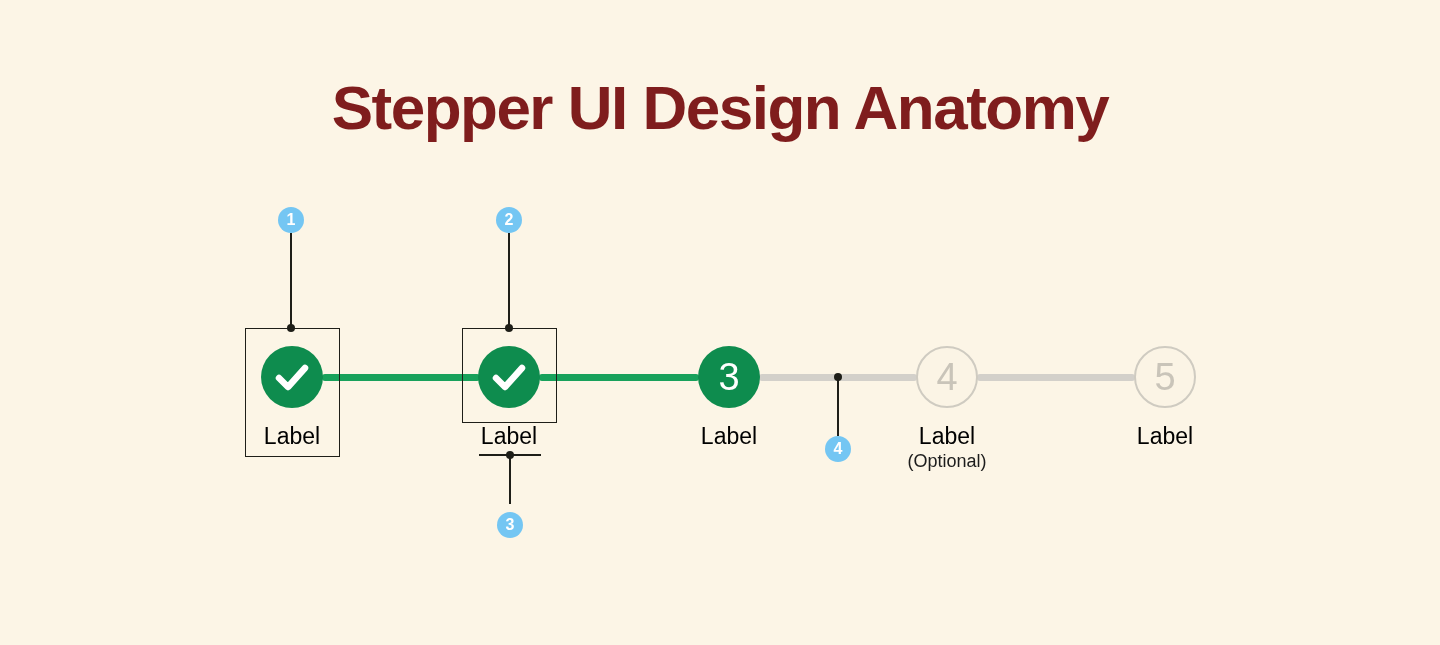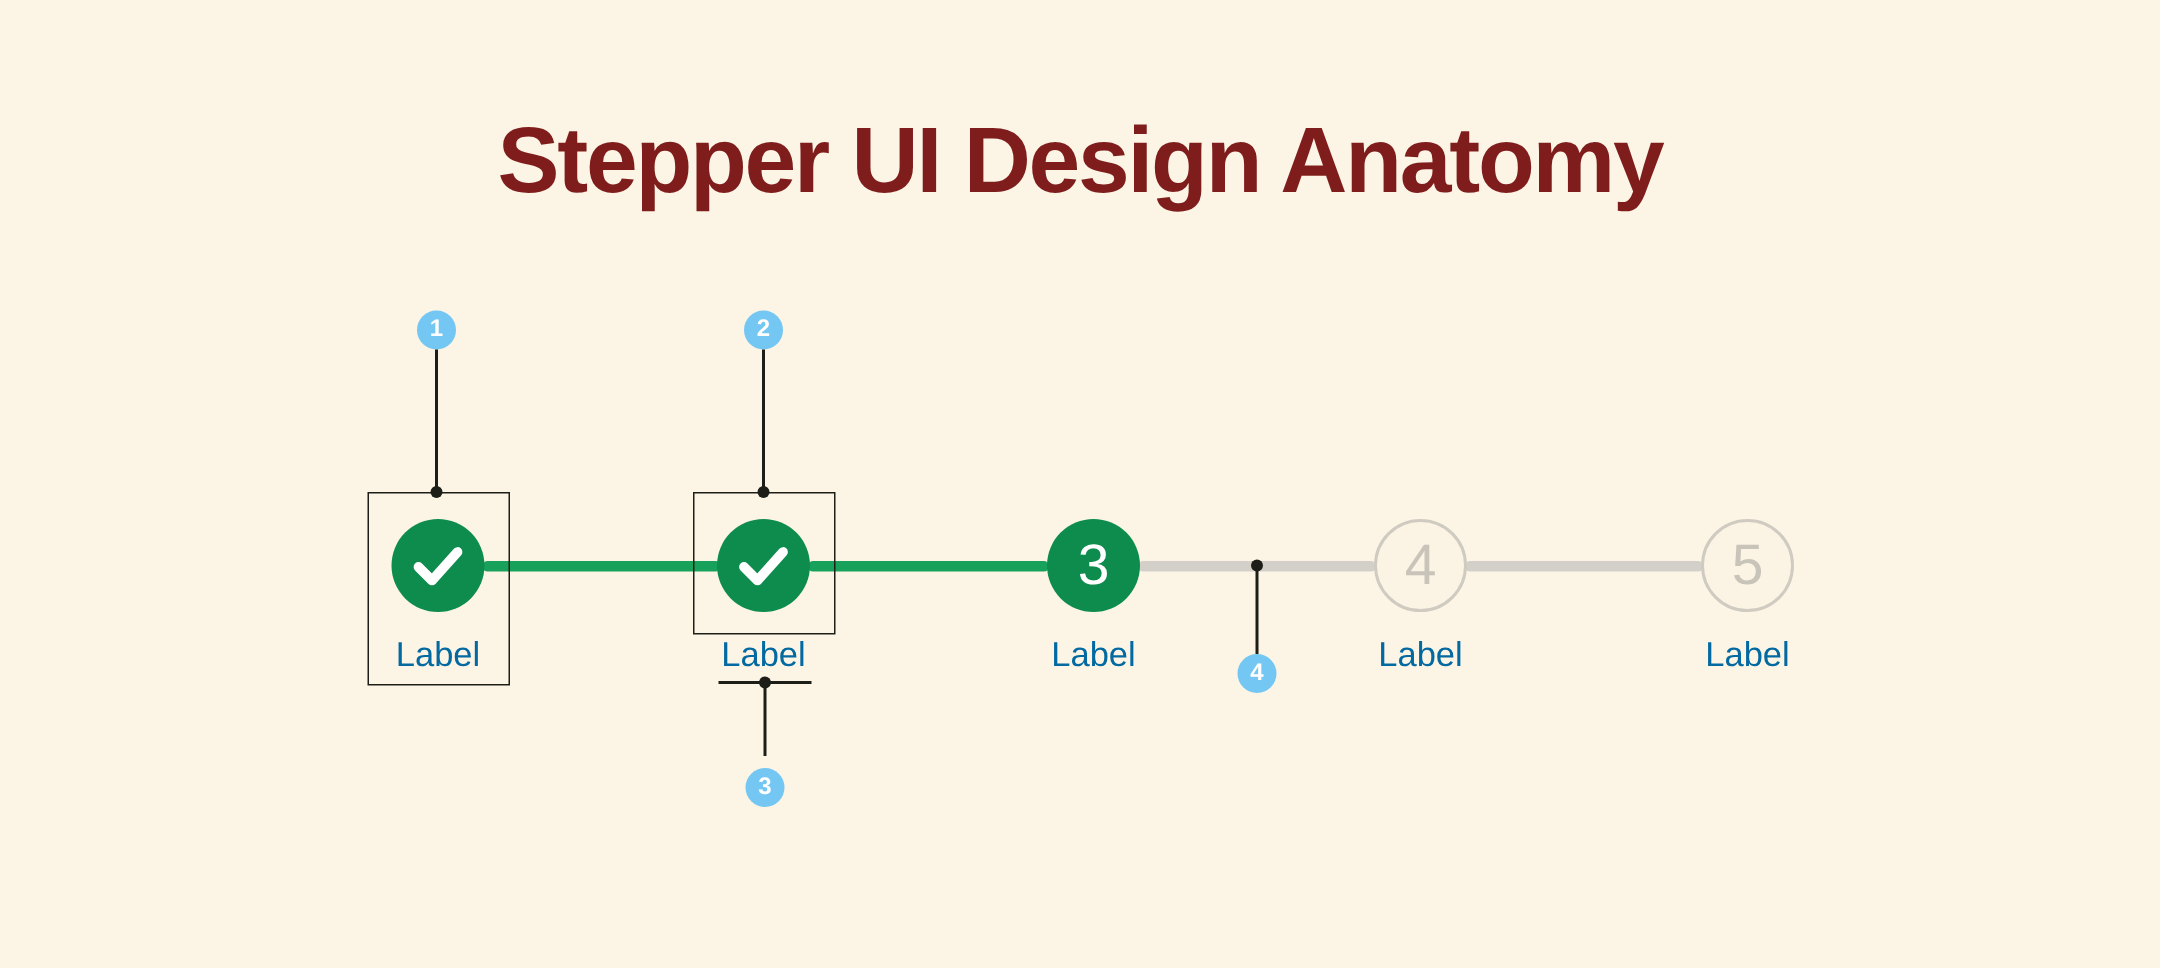--- a/index.html
+++ b/index.html
@@ -58,21 +58,21 @@
     font-size: 38px;
     font-weight: 400;
     line-height: 1;
   }
   .step-label {
     position: absolute;
     top: 423px;
     width: 200px;
     text-align: center;
     font-size: 23px;
-    color: #0369a1;
+    color: #000000;
   }
   .step-sublabel {
     position: absolute;
     top: 451px;
     width: 200px;
     text-align: center;
     font-size: 18px;
     color: #1C1C1C;
   }
   
@@ -145,20 +145,21 @@
 
   <div class="step-circle active" style="left:698px;">
     <span class="step-num">3</span>
   </div>
   <div class="step-label" style="left:629px;">Label</div>
 
   <div class="step-circle upcoming" style="left:916px;">
     <span class="step-num">4</span>
   </div>
   <div class="step-label" style="left:847px;">Label</div>
+  <div class="step-sublabel" style="left:847px;">(Optional)</div>
 
   <div class="step-circle upcoming" style="left:1134px;">
     <span class="step-num">5</span>
   </div>
   <div class="step-label" style="left:1065px;">Label</div>
 
   <div class="anno-box" style="left:245px; top:328px; width:95px; height:129px;"></div>
 
   <div class="anno-box" style="left:462px; top:328px; width:95px; height:95px;"></div>
 

